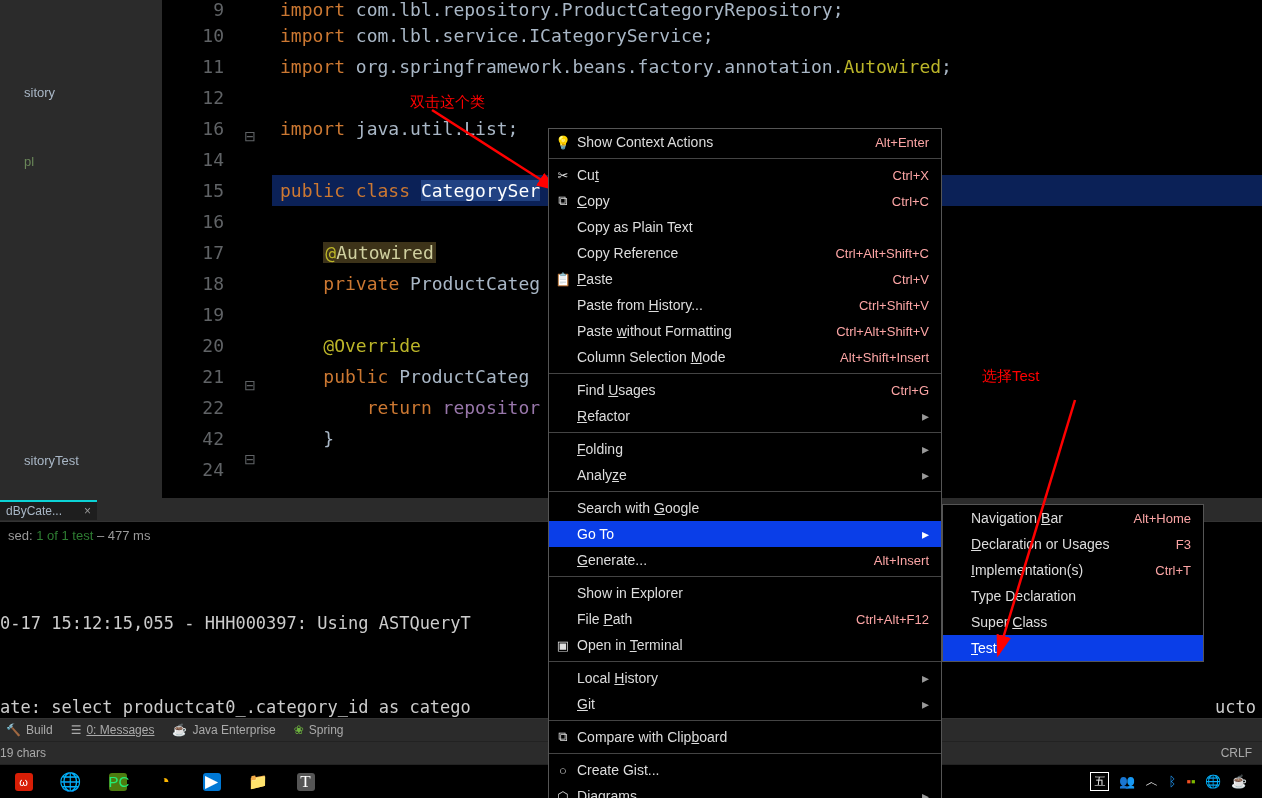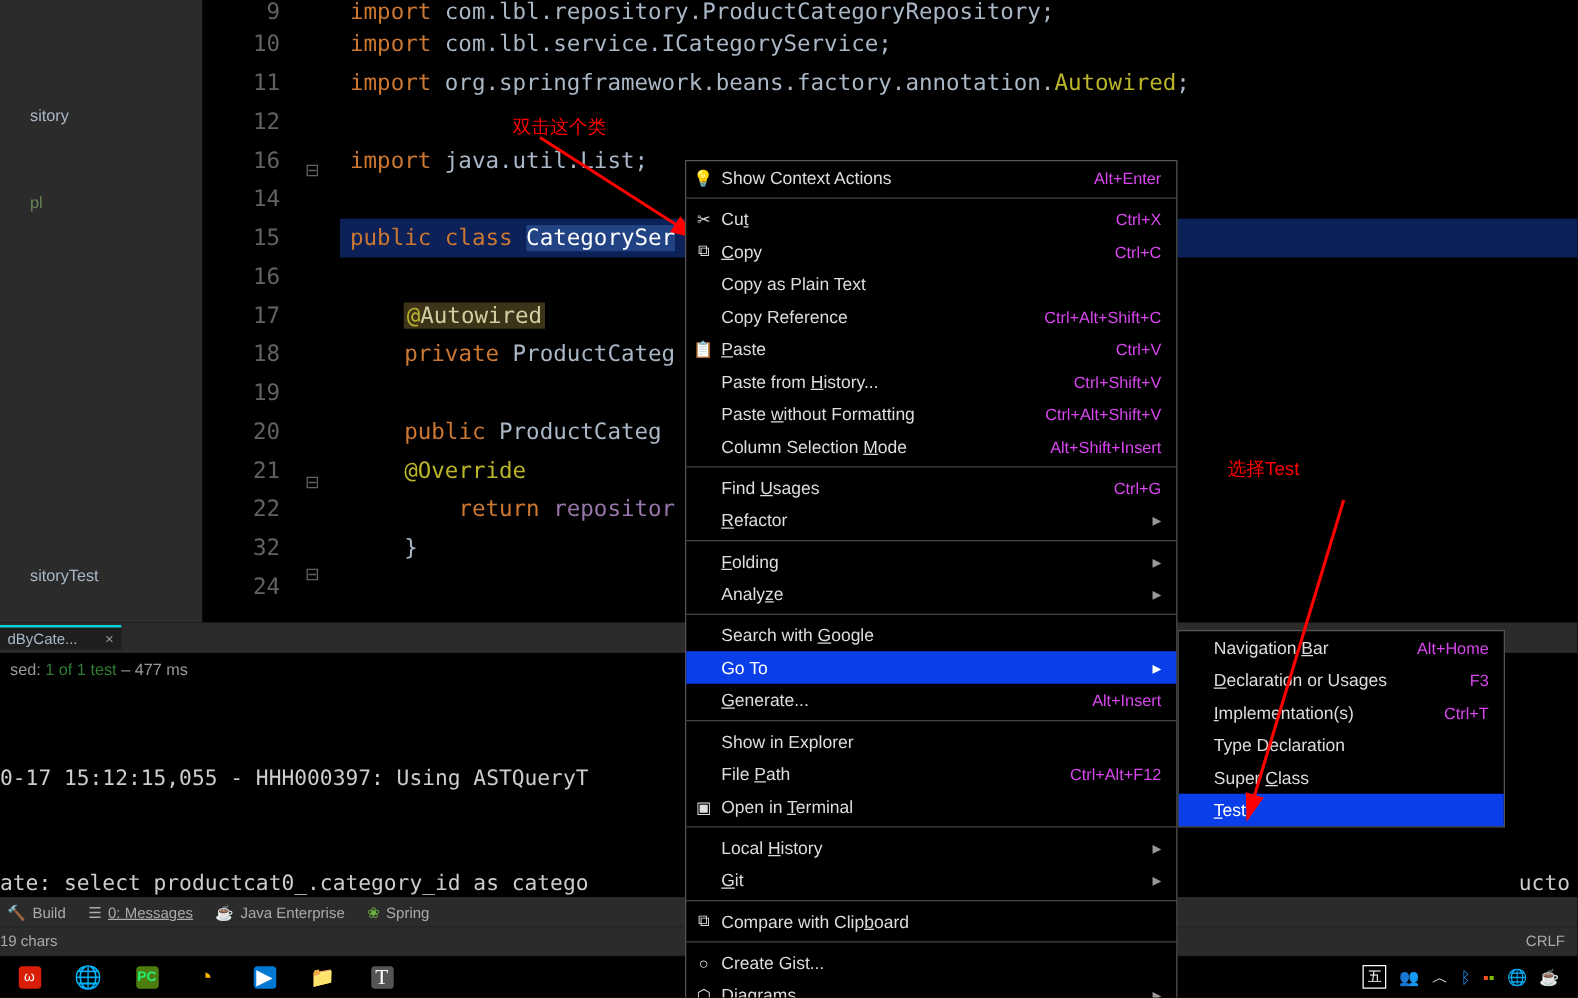--- a/index.html
+++ b/index.html
@@ -17,21 +17,21 @@
 .kw { color:#cc7832; }
 .ann { color:#bbb529; }
 .ann-bg { background:#3d3319; padding:0 2px; }
 .sel { background:#214283; color:#fff; }
 .red-note { color:#ff0000; font-size:15px; font-family:'Microsoft YaHei',sans-serif; }
 .ctx-menu { position:absolute; background:#000; border:1px solid #555; font-size:14px; color:#ddd; }
 .ctx-menu .sep { height:1px; background:#444; margin:3px 0; }
 .ctx-menu .mi { display:flex; align-items:center; padding:3px 12px 3px 28px; position:relative; cursor:default; height:26px; }
 .ctx-menu .mi.hov { background:#0a3ee8; color:#fff; }
 .ctx-menu .mi .lbl { flex:1; }
-.ctx-menu .mi .sc { color:#d946ef; margin-left:30px; font-size:13px; }
+.ctx-menu .mi .sc { color:#fca5a5; margin-left:30px; font-size:13px; }
 .ctx-menu .mi .sub { margin-left:30px; color:#999; }
 .ctx-menu .mi.hov .sub { color:#fff; }
 .ctx-menu .mi .ico { position:absolute; left:6px; width:16px; text-align:center; font-size:13px; }
 .u { text-decoration:underline; }
 .panel-bottom { position:absolute; left:0; top:498px; right:0; height:220px; background:#000; }
 .tab-bar { height:24px; background:#2b2b2b; border-bottom:1px solid #333; display:flex; align-items:center; }
 .tab { padding:2px 6px; background:#1e1e1e; border-top:2px solid #0cd3d6; font-size:12px; display:flex; align-items:center; gap:22px; }
 .tab .close { color:#999; }
 .test-stat { padding:6px 8px; color:#999; font-size:13px; }
 .test-stat .g { color:#2e7d32; }
@@ -63,42 +63,42 @@
     <div class="gutter-line">16</div>
     <div class="gutter-line">14</div>
     <div class="gutter-line">15</div>
     <div class="gutter-line">16</div>
     <div class="gutter-line">17</div>
     <div class="gutter-line">18</div>
     <div class="gutter-line">19</div>
     <div class="gutter-line">20</div>
     <div class="gutter-line" style="position:relative">21</div>
     <div class="gutter-line">22</div>
-    <div class="gutter-line">32</div>
+    <div class="gutter-line">42</div>
     <div class="gutter-line">24</div>
   </div>
   <div class="fold-col">
     <div class="fold-mark" style="top:128px">⊟</div>
     <div class="fold-mark" style="top:377px">⊟</div>
     <div class="fold-mark" style="top:451px">⊟</div>
   </div>
   <div class="code">
     <div class="code-line" style="height:20px;line-height:20px"><span class="kw">import </span><span>com.lbl.repository.ProductCategoryRepository</span>;</div>
     <div class="code-line"><span class="kw">import </span><span>com.lbl.service.ICategoryService</span>;</div>
     <div class="code-line"><span class="kw">import </span><span>org.springframework.beans.factory.annotation.</span><span class="ann">Autowired</span>;</div>
     <div class="code-line" style="position:relative"><span class="red-note" style="position:absolute;left:138px;top:4px">双击这个类</span></div>
     <div class="code-line"><span class="kw">import </span><span>java.util.List</span>;</div>
     <div class="code-line"></div>
     <div class="code-line line15"><span class="kw">public class </span><span class="sel">CategorySer</span><span style="position:absolute;left:595px;color:#a9b7c6">ice {</span></div>
     <div class="code-line"></div>
     <div class="code-line">    <span class="ann-bg"><span class="ann">@</span><span style="color:#d0d0a0">Autowired</span></span></div>
     <div class="code-line">    <span class="kw">private </span><span>ProductCateg</span></div>
     <div class="code-line"></div>
+    <div class="code-line">    <span class="ann">@Override</span></div>
     <div class="code-line">    <span class="kw">public </span><span>ProductCateg</span></div>
-    <div class="code-line">    <span class="ann">@Override</span></div>
     <div class="code-line">        <span class="kw">return </span><span style="color:#9876aa">repositor</span></div>
     <div class="code-line">    <span>}</span></div>
 
     <span class="red-note" style="position:absolute;left:720px;top:360px">选择Test</span>
 
     <svg class="arr" style="left:140px;top:100px" width="180" height="110">
         <defs>
           <marker id="ah1" markerWidth="10" markerHeight="10" refX="8" refY="3" orient="auto">
             <path d="M0,0 L9,3 L0,6 Z" fill="#ff0000"></path>
           </marker>
@@ -287,21 +287,21 @@
 </div>
 
 <div class="taskbar">
   <div class="ti">
       <span class="circ-icon" style="background:#d81e06;color:#fff;text-align:center;line-height:18px;font-size:11px">ω</span>
     </div>
   <div class="ti">
       <span style="font-size:18px">🌐</span>
     </div>
   <div class="ti">
-      <span class="circ-icon" style="background:#4d7c0f;color:#2e7;text-align:center;line-height:18px;font-size:11px;font-weight:bold">PC</span>
+      <span class="circ-icon" style="background:#4d7c0f;color:#2e7;text-align:center;line-height:18px;font-size:15px;font-weight:normal">PC</span>
     </div>
   <div class="ti">
       <span style="color:#ffb700;font-size:18px">◔</span>
     </div>
   <div class="ti">
       <span class="circ-icon" style="background:#0078d4;color:#fff;text-align:center;line-height:18px">▶</span>
     </div>
   <div class="ti">
       <span style="font-size:16px">📁</span>
     </div>

